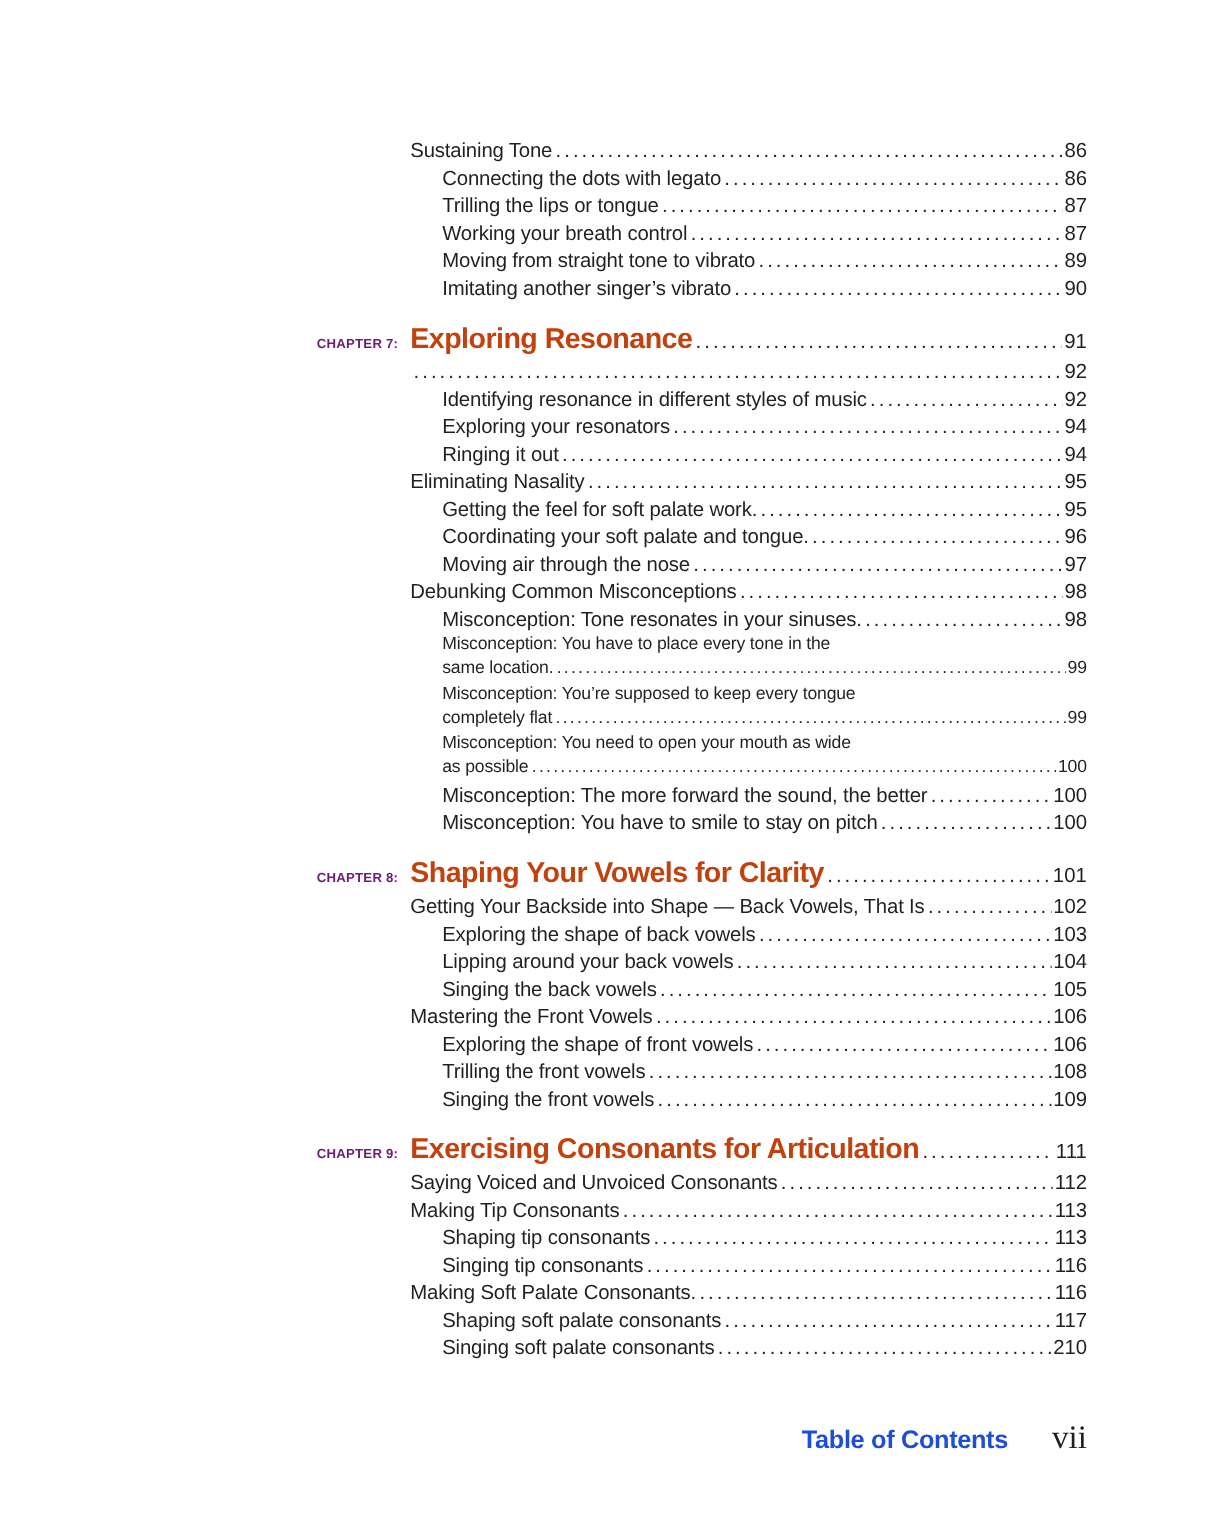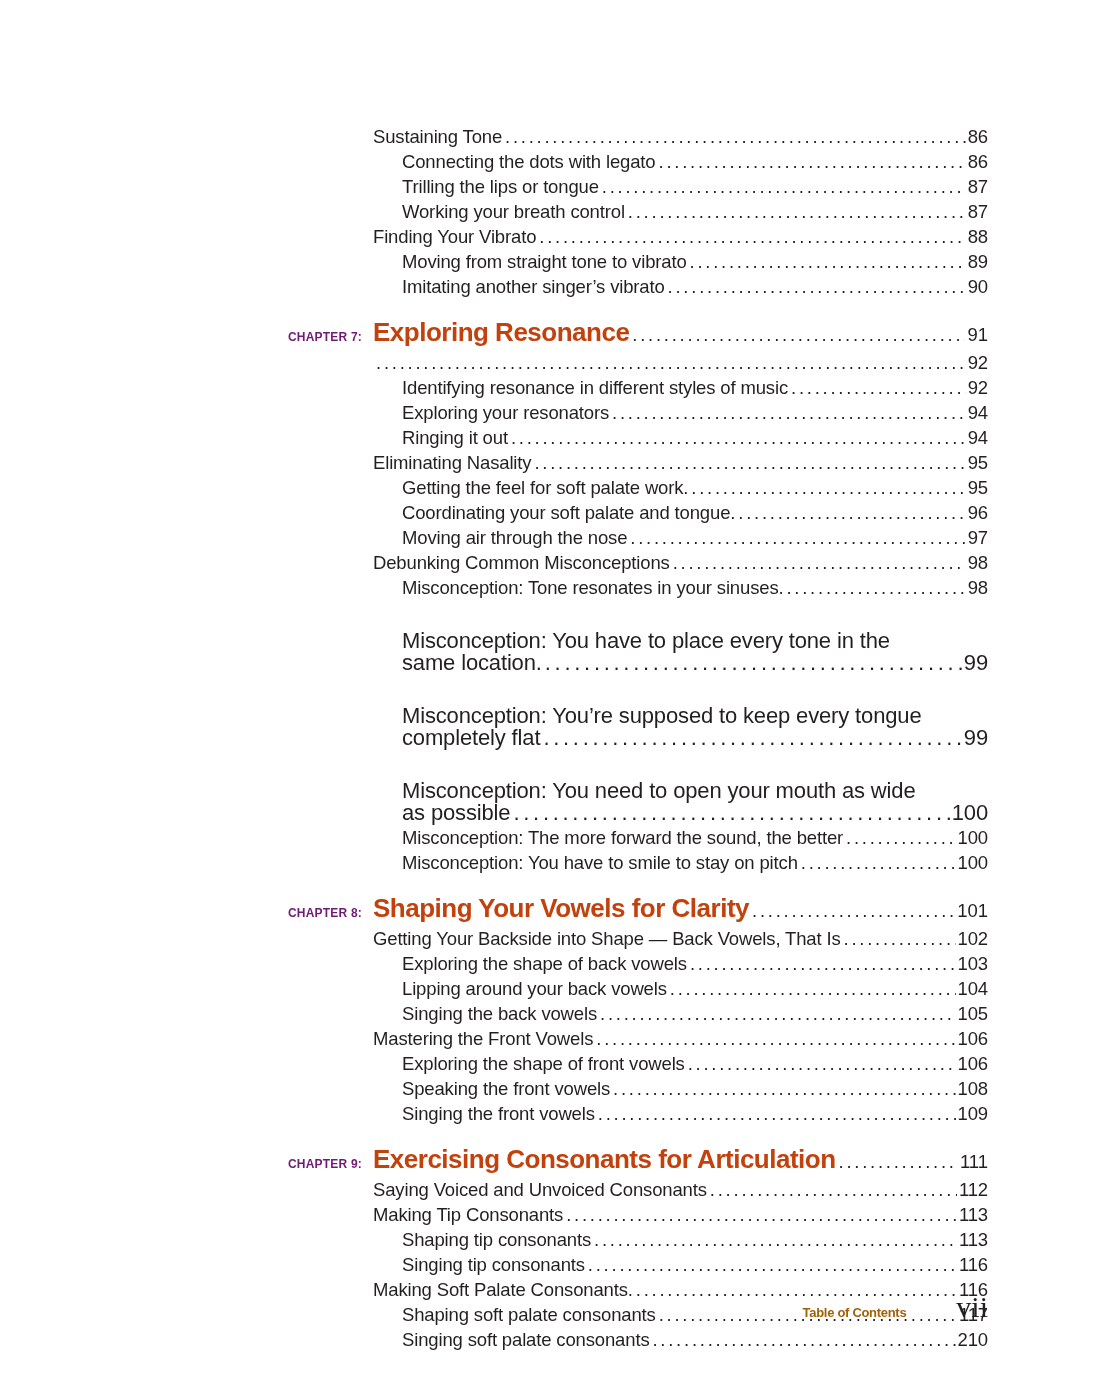--- a/index.html
+++ b/index.html
@@ -44,24 +44,23 @@
     .row .leader::before {
       content: ". . . . . . . . . . . . . . . . . . . . . . . . . . . . . . . . . . . . . . . . . . . . . . . . . . . . . . . . . . . . . . . . . . . . . . . . . . . . . . . . . . . . . . .";
       letter-spacing: -1.2px;
     }
     .row .page { flex: 0 0 auto; }
 
     .wrap {
       position: relative;
       width: 586px;
       margin-left: 402px;
-      font-size: 22px;
+      font-size: 16px;
       line-height: 21px;
       letter-spacing: -0.15px;
-      margin-top: 30px;
     }
     .wrap .first { display: block; white-space: nowrap; }
     .wrap .second {
       display: flex;
       align-items: baseline;
       white-space: nowrap;
       height: 25px;
       line-height: 25px;
       margin-top: -1px;
     }
@@ -118,25 +117,25 @@
     .footer {
       position: absolute;
       top: 1290px;
       left: 0;
       width: 988px;
       display: flex;
       justify-content: flex-end;
       align-items: baseline;
     }
     .footer .section-name {
-      font-size: 13px;
+      font-size: 23px;
       font-weight: bold;
-      color: #a16207;
+      color: #1d4ed8;
       letter-spacing: -0.3px;
-      margin-right: 50px;
+      margin-right: 40px;
     }
     .footer .folio {
       font-family: Liberation Serif, serif;
       font-size: 30px;
       color: #231f20;
     }
   </style>
 </head>
 <body>
 
@@ -155,25 +154,20 @@
       </div>
     <div class="row l2">
         <span class="title">Trilling the lips or tongue</span>
         <span class="leader"></span>
         <span class="page">87</span>
       </div>
     <div class="row l2">
         <span class="title">Working your breath control</span>
         <span class="leader"></span>
         <span class="page">87</span>
-      </div>
-    <div class="row l1">
-        <span class="title">Finding Your Vibrato</span>
-        <span class="leader"></span>
-        <span class="page">88</span>
       </div>
     <div class="row l2">
         <span class="title">Moving from straight tone to vibrato</span>
         <span class="leader"></span>
         <span class="page">89</span>
       </div>
     <div class="row l2">
         <span class="title">Imitating another singer’s vibrato</span>
         <span class="leader"></span>
         <span class="page">90</span>
@@ -309,21 +303,21 @@
         <span class="title">Mastering the Front Vowels</span>
         <span class="leader"></span>
         <span class="page">106</span>
       </div>
     <div class="row l2">
         <span class="title">Exploring the shape of front vowels</span>
         <span class="leader"></span>
         <span class="page">106</span>
       </div>
     <div class="row l2">
-        <span class="title">Speaking the front vowels</span>
+        <span class="title">Trilling the front vowels</span>
         <span class="leader"></span>
         <span class="page">108</span>
       </div>
     <div class="row l2">
         <span class="title">Singing the front vowels</span>
         <span class="leader"></span>
         <span class="page">109</span>
       </div>
   </div>
 

